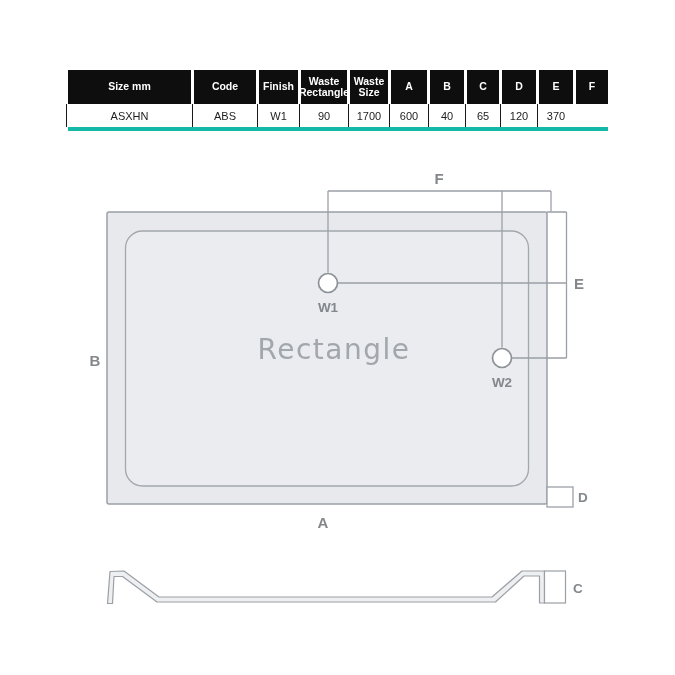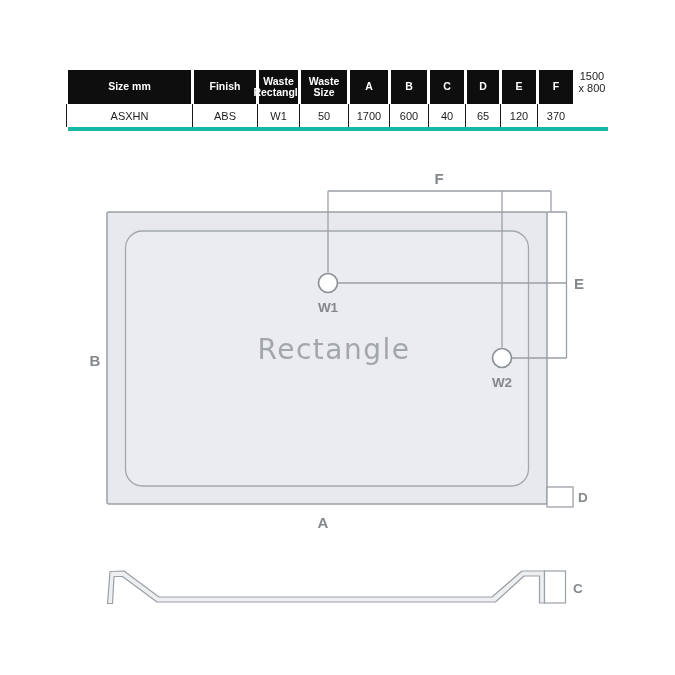--- a/index.html
+++ b/index.html
@@ -27,35 +27,35 @@
   .dim-label-sm{fill:#84888d;font-weight:bold;font-size:13.5px;font-family:"Liberation Sans",sans-serif;}
   .shape-label{fill:#a2a7ac;font-size:28px;letter-spacing:1.5px;font-family:"DejaVu Sans",sans-serif;}
 </style>
 </head>
 <body>
 
 <div id="screen">
 
   <div class="spec-table">
     <div class="hcell">Size mm</div>
+    <div class="hcell">Code</div>
     <div class="hcell">Finish</div>
     <div class="hcell">Waste Rectangle</div>
     <div class="hcell">Waste Size</div>
     <div class="hcell">A</div>
     <div class="hcell">B</div>
     <div class="hcell">C</div>
     <div class="hcell">D</div>
     <div class="hcell">E</div>
     <div class="hcell">F</div>
 
-    <div class="dcell">1500 x 800</div>
     <div class="dcell sep">ASXHN</div>
     <div class="dcell sep">ABS</div>
     <div class="dcell sep">W1</div>
-    <div class="dcell sep">50</div>
+    <div class="dcell sep">90</div>
     <div class="dcell sep">1700</div>
     <div class="dcell sep">600</div>
     <div class="dcell sep">40</div>
     <div class="dcell sep">65</div>
     <div class="dcell sep">120</div>
     <div class="dcell sep">370</div>
   </div>
 
   <svg width="675" height="675" viewBox="0 0 675 675">
 

